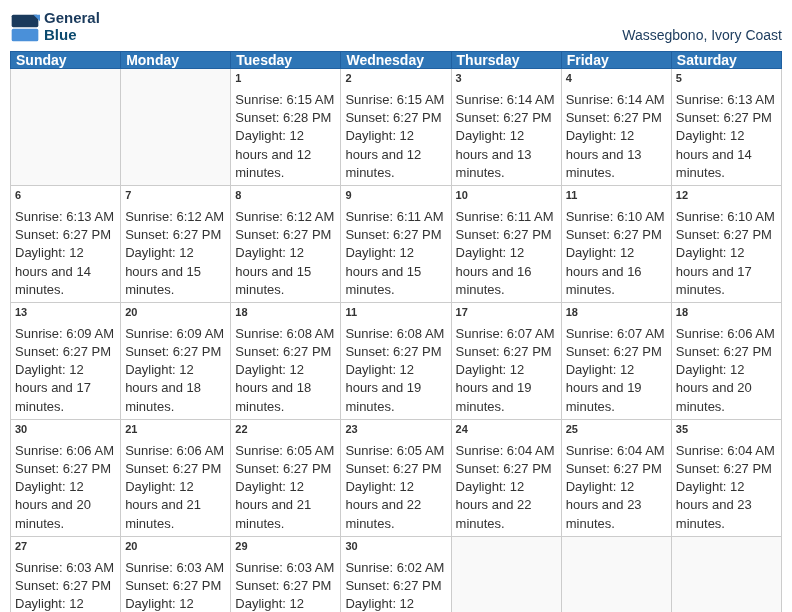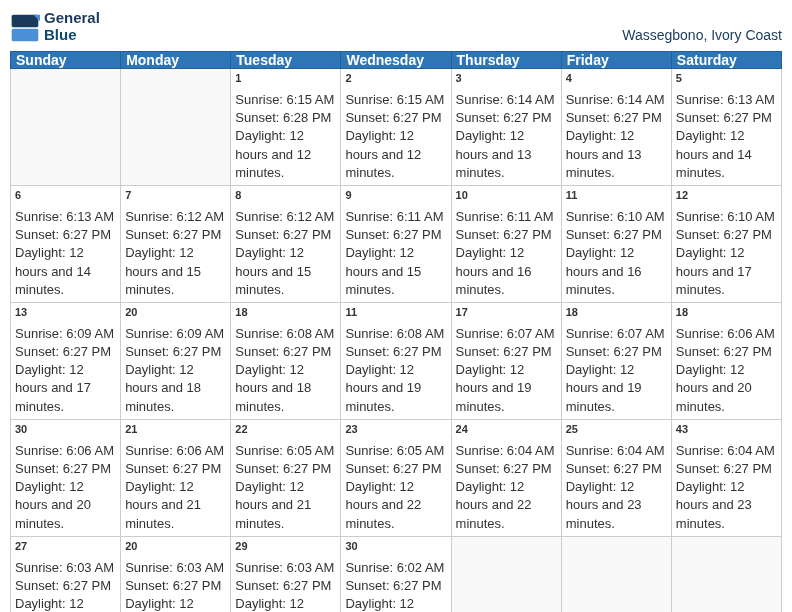--- a/index.html
+++ b/index.html
@@ -235,21 +235,21 @@
           </td>
           <td>
             <div class="day-number">24</div>
             <div class="day-info">Sunrise: 6:04 AM<br>Sunset: 6:27 PM<br>Daylight: 12 hours and 22 minutes.</div>
           </td>
           <td>
             <div class="day-number">25</div>
             <div class="day-info">Sunrise: 6:04 AM<br>Sunset: 6:27 PM<br>Daylight: 12 hours and 23 minutes.</div>
           </td>
           <td>
-            <div class="day-number">43</div>
+            <div class="day-number">35</div>
             <div class="day-info">Sunrise: 6:04 AM<br>Sunset: 6:27 PM<br>Daylight: 12 hours and 23 minutes.</div>
           </td>
         </tr>
         <tr class="week-row">
           <td>
             <div class="day-number">27</div>
             <div class="day-info">Sunrise: 6:03 AM<br>Sunset: 6:27 PM<br>Daylight: 12 hours and 23 minutes.</div>
           </td>
           <td>
             <div class="day-number">20</div>

